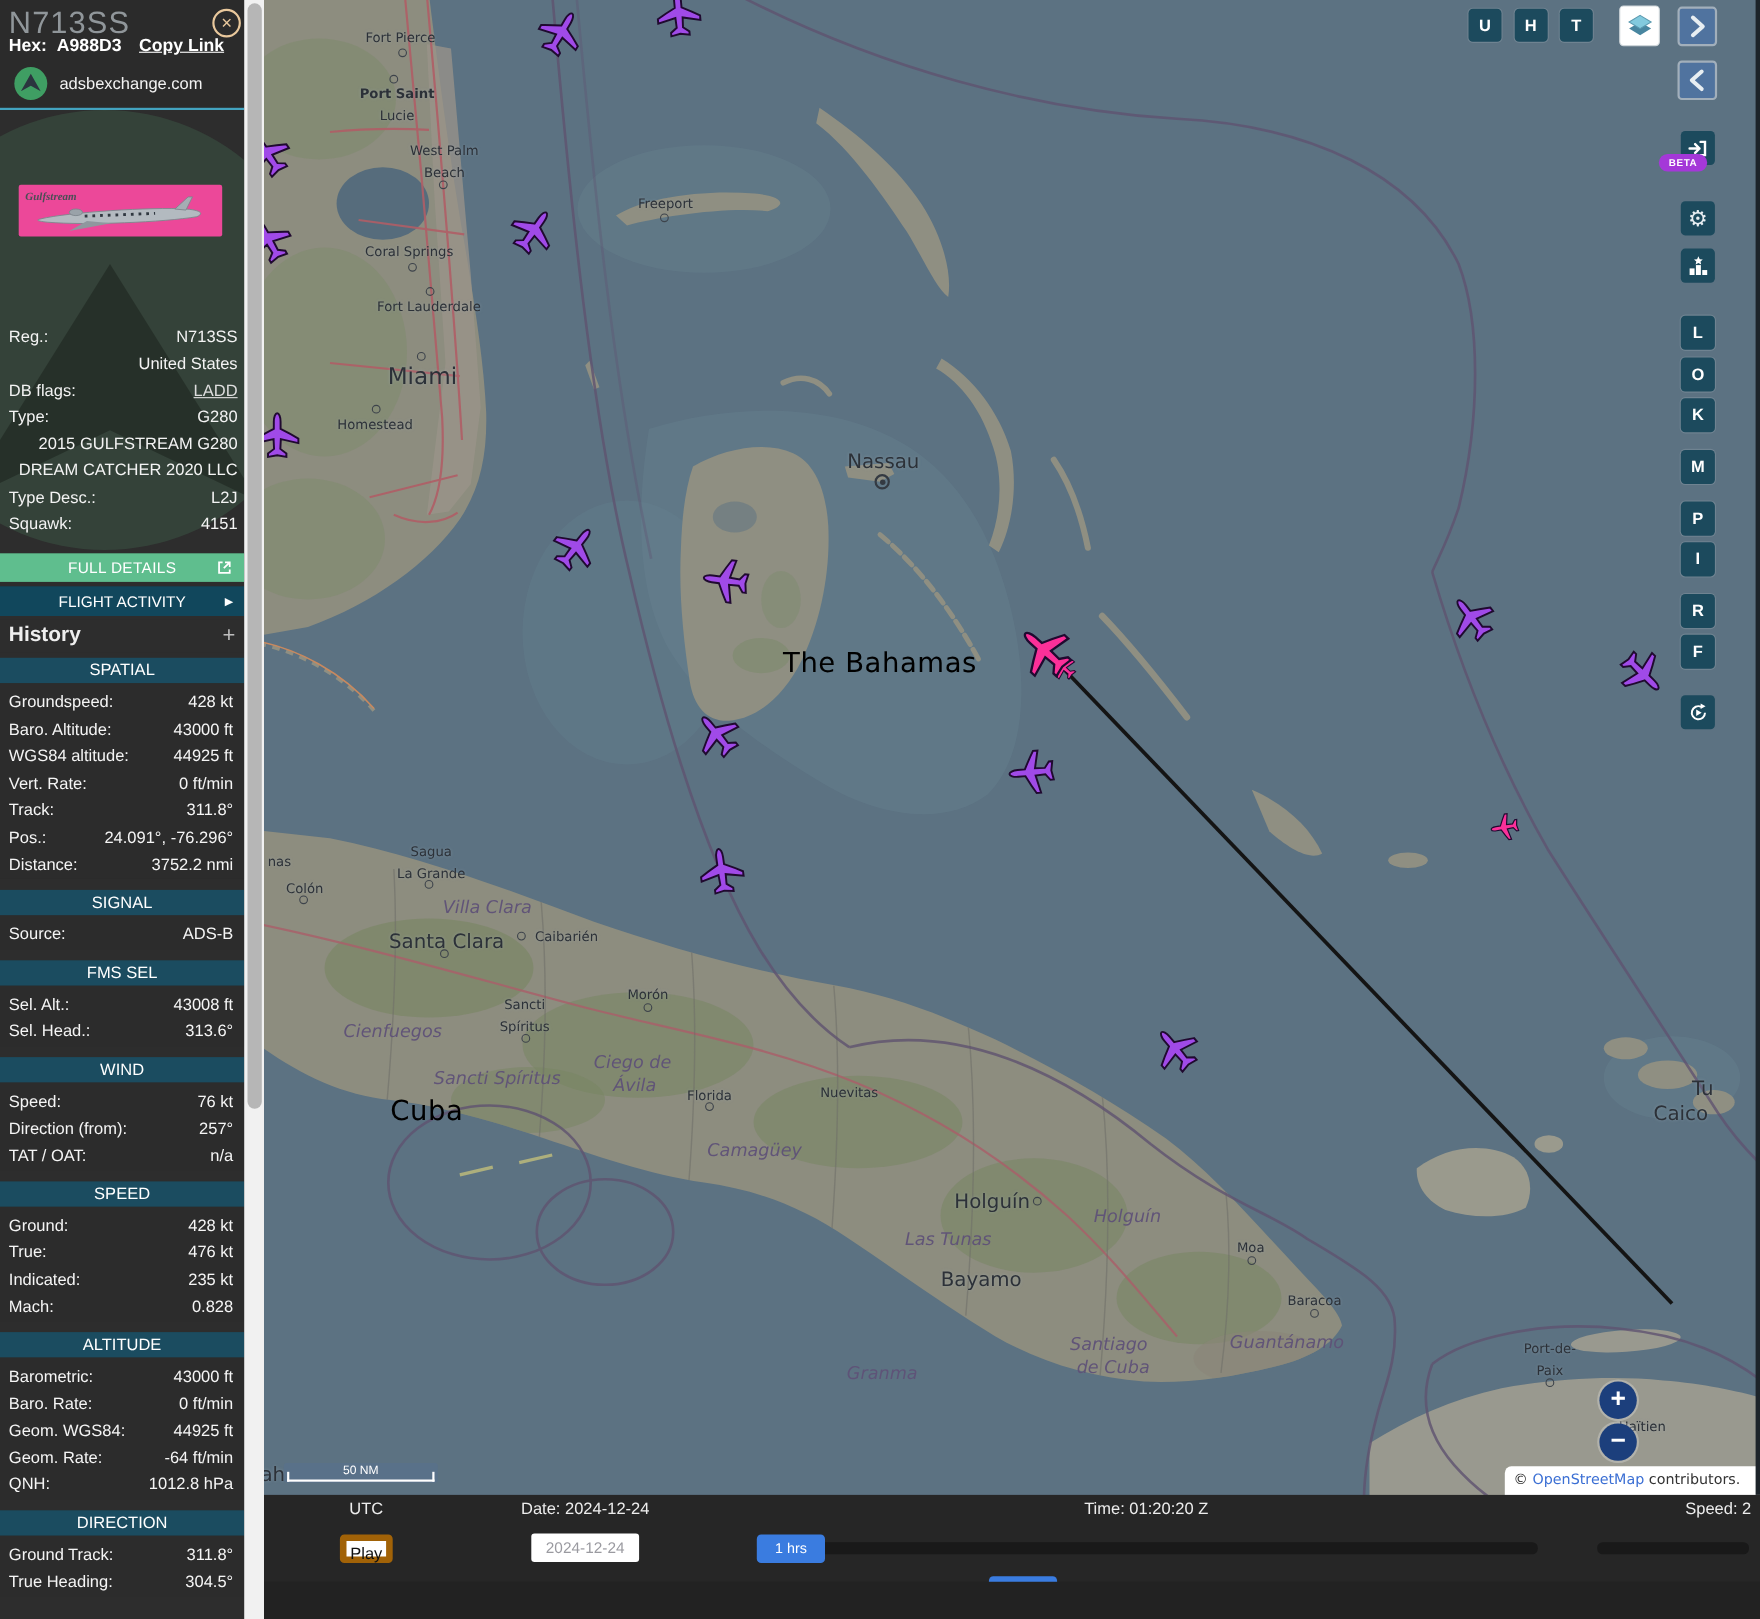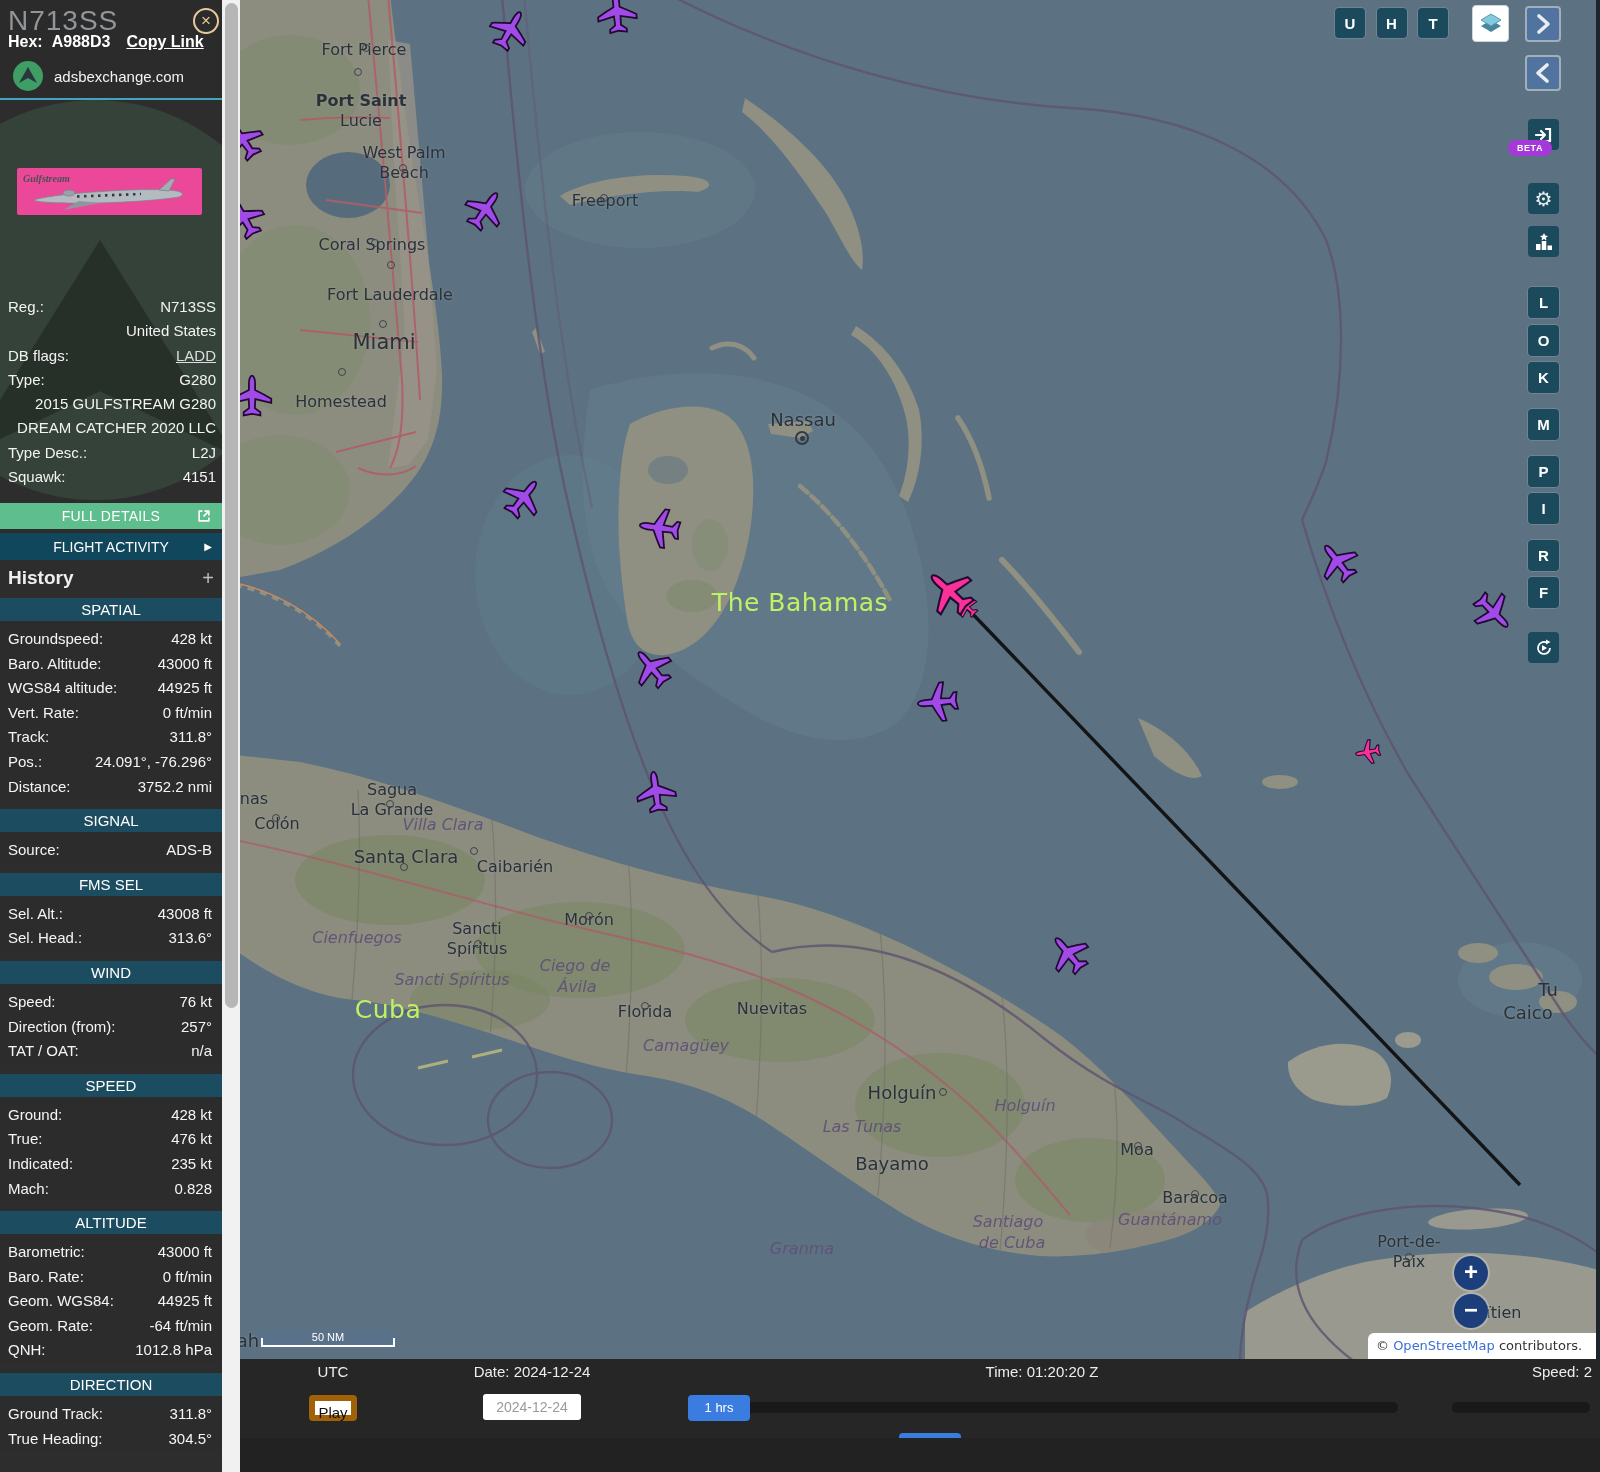--- a/index.html
+++ b/index.html
@@ -42,25 +42,25 @@
   .srow { height:24.6px; line-height:24.6px; font-size:15px; color:#f5f5f5; padding:0 10px 0 8px; display:flex; justify-content:space-between; }
   
   #scroll-track { position:absolute; left:222px; top:0; width:18px; height:1472px; background:#f1f1f1; }
   #scroll-thumb { position:absolute; left:2.5px; top:3px; width:13px; height:1005px; background:#b6b6b6; border-radius:7px; }
 
   
   #map { position:absolute; left:240px; top:0; width:1360px; height:1359px; overflow:hidden; background:#5c7282; cursor:grab; }
   #geo, #trail-svg, #labels, #planes, #map-controls { position:absolute; left:0; top:0; }
   #labels, #planes { width:1360px; height:1359px; pointer-events:none; }
   .map-label { position:absolute; transform:translateX(-50%); white-space:nowrap; font-family:"DejaVu Sans",sans-serif; }
-  .town { font-size:16px; color:#2c3138; text-shadow:0 0 3px rgba(165,180,190,.45);margin-top:13px; }
+  .town { font-size:12px; color:#2c3138; text-shadow:0 0 3px rgba(165,180,190,.45); }
   .town-md { font-size:18px; color:#2c3138; text-shadow:0 0 3px rgba(165,180,190,.45); }
   .town-lg { font-size:21px; color:#2c3138; text-shadow:0 0 3px rgba(165,180,190,.45); }
   .province { font-size:16px; font-style:italic; color:#5f5278; opacity:.95; }
-  .country { font-size:25px; color:#bef264; letter-spacing:.5px; }
+  .country { font-size:25px; color:#000000; letter-spacing:.5px; }
   .marker { position:absolute; width:8px; height:8px; border:1.6px solid #3d434b; border-radius:50%; transform:translate(-50%,-50%); }
   #capital-marker { position:absolute; width:14px; height:14px; border:2.2px solid #343a42; border-radius:50%; transform:translate(-50%,-50%); }
   #capital-marker::after { content:""; position:absolute; left:2.5px; top:2.5px; width:5px; height:5px; border-radius:50%; background:#343a42; }
   .plane { position:absolute; pointer-events:auto; cursor:pointer; }
   
   .sq-btn { position:absolute; width:30px; height:30px; background:#1c4a5d; color:#fff; font-weight:bold; font-size:15px;
             border-radius:4px; display:flex; align-items:center; justify-content:center; cursor:pointer;
             box-shadow:0 0 0 1px rgba(255,255,255,.12); }
   .side-btn { width:31px; height:31px; left:1288px; }
   .icon-btn { position:absolute; border-radius:4px; display:flex; align-items:center; justify-content:center; cursor:pointer; }

